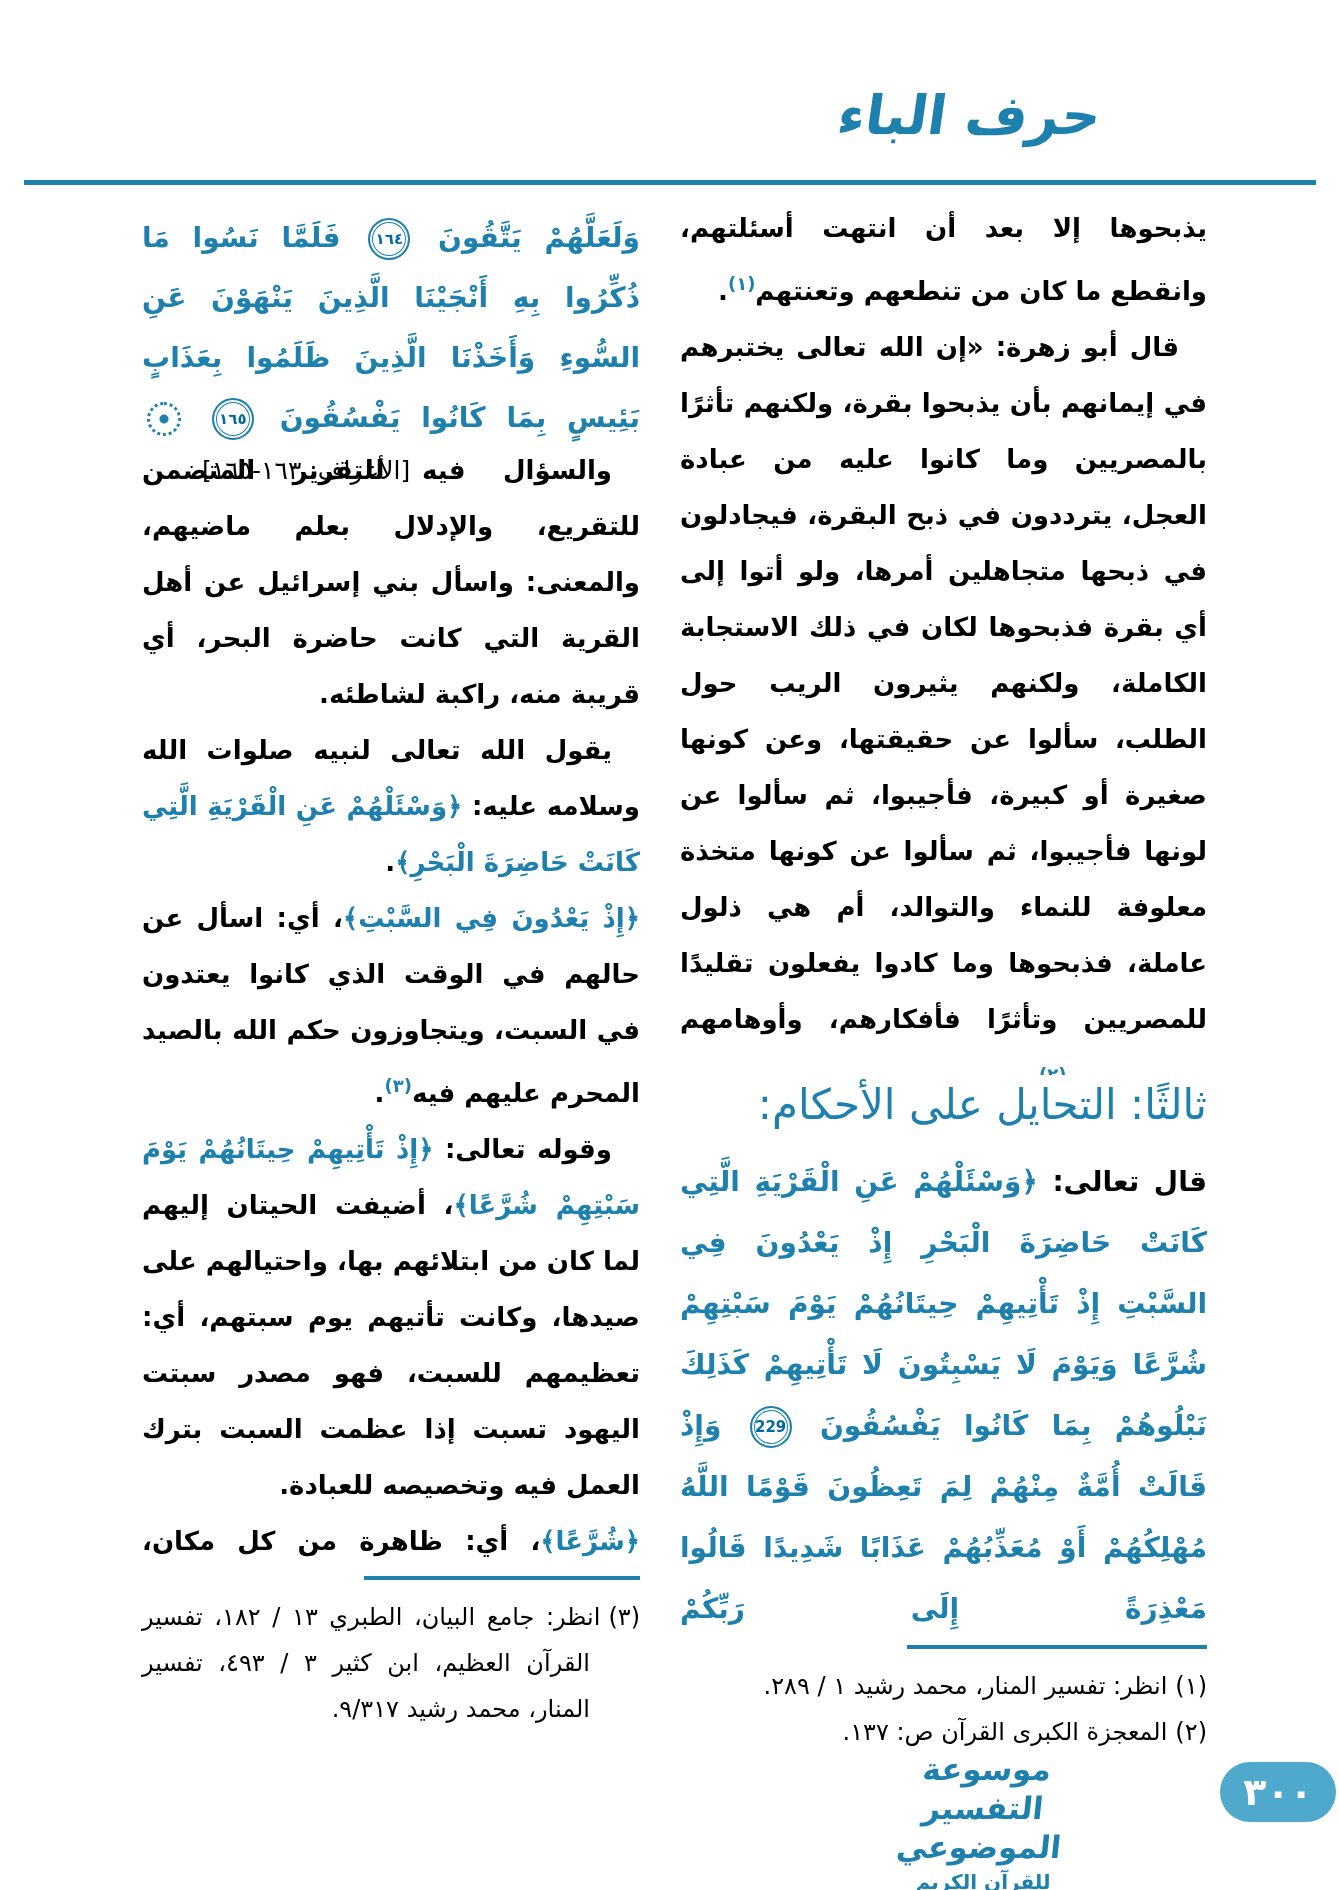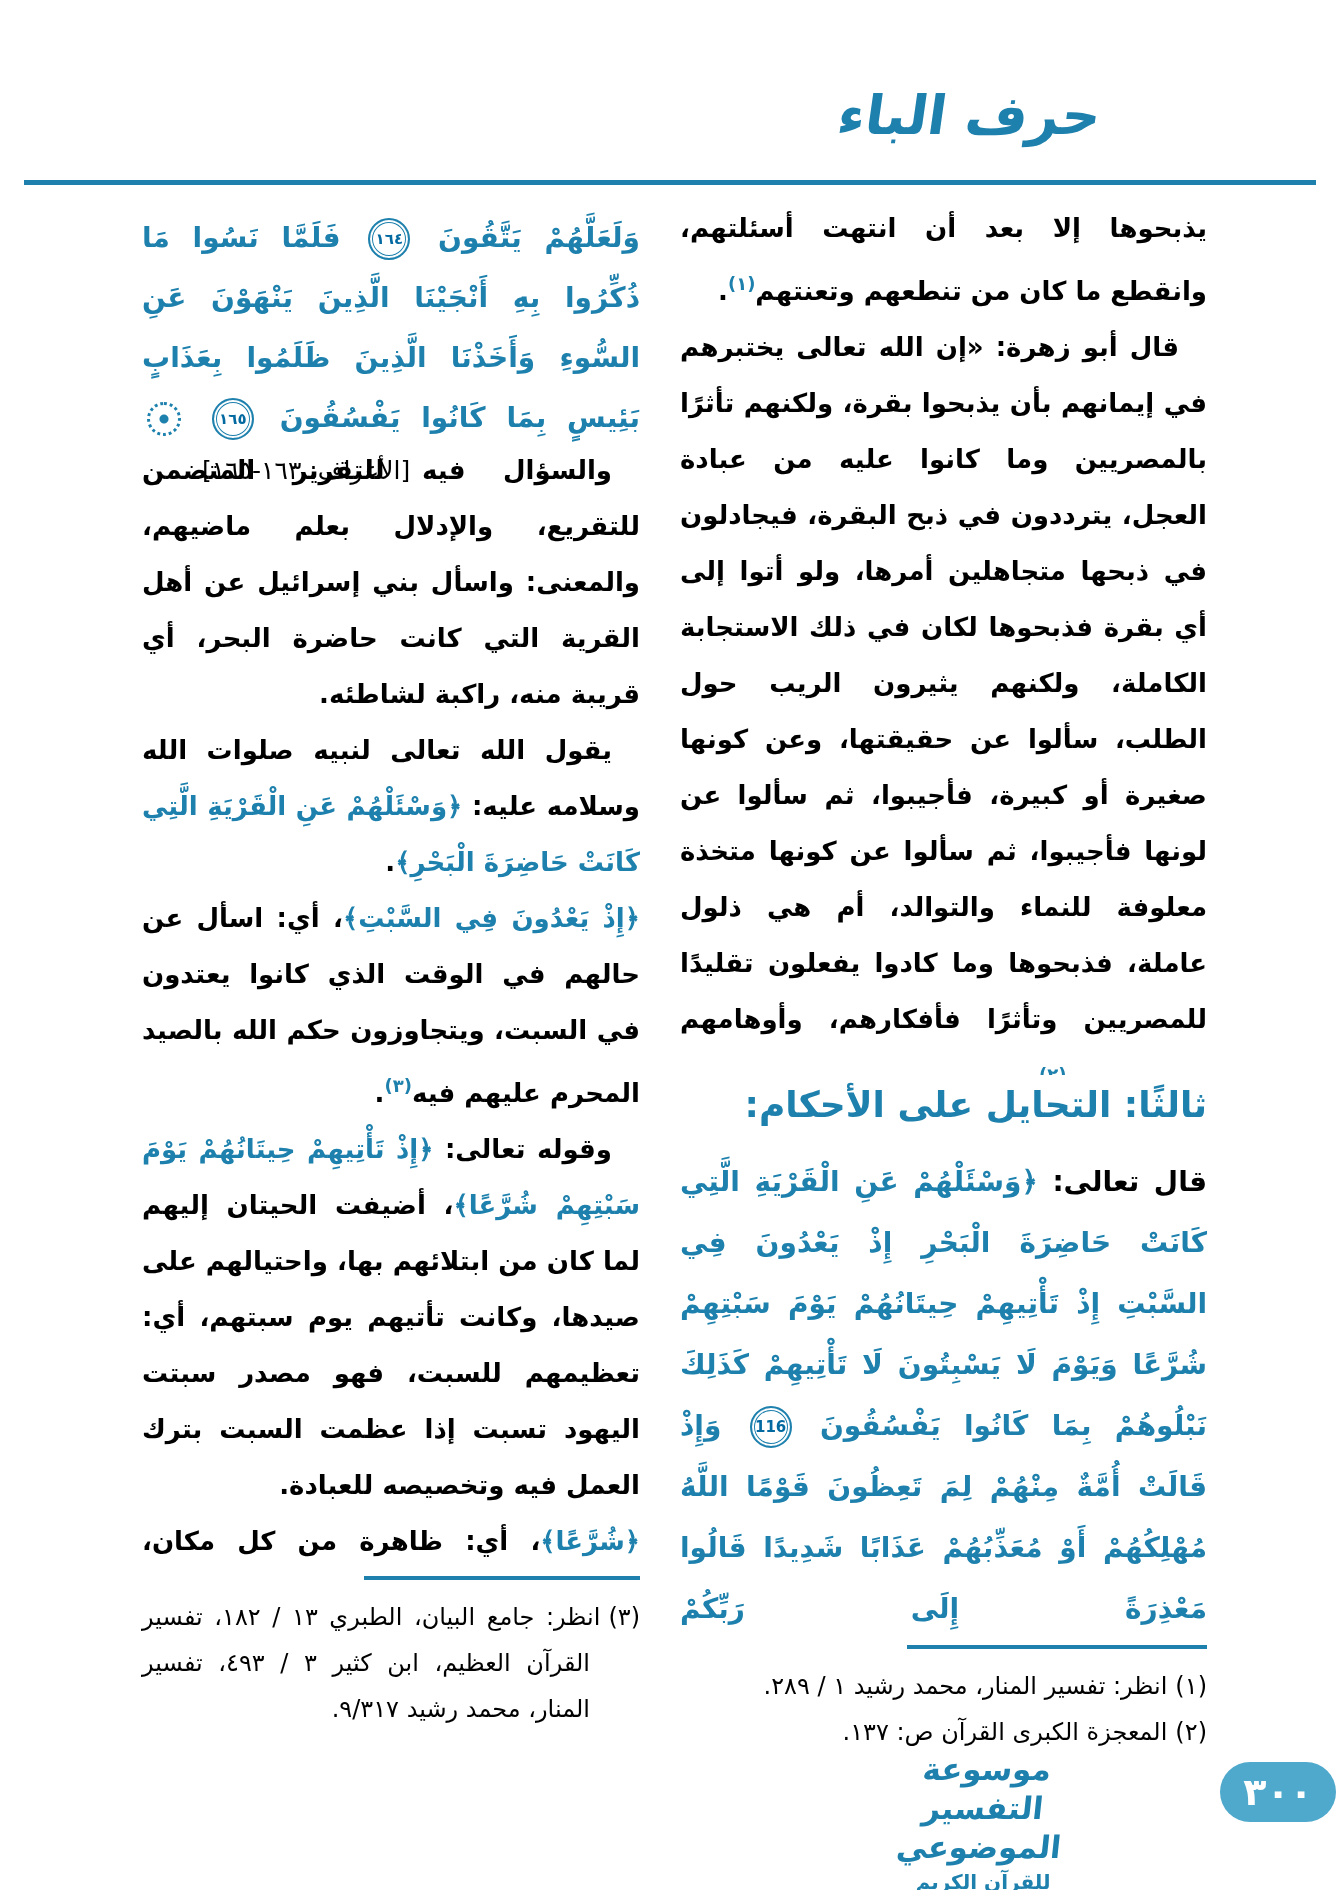--- a/index.html
+++ b/index.html
@@ -32,21 +32,21 @@
 
   .body-par {
     margin:0; font-size:26px; font-weight:bold; line-height:56px;
     text-align:justify;
   }
   .indent { text-indent:28px; }
   .q { color:#1d80ad; }
   .fnm { color:#1d80ad; font-size:18px; vertical-align:super; font-weight:bold; }
 
   .section-heading {
-    margin:0 0 16px 0; font-size:36px; font-weight:bold; color:#1d80ad;
+    margin:0 0 16px 0; font-size:42px; font-weight:normal; color:#1d80ad;
     line-height:60px; text-align:right;
   }
 
   .quran-block {
     font-size:28px; font-weight:bold; color:#1d80ad; line-height:61px;
     text-align:justify; text-align-last:justify; margin:0;
   }
   .quran-block .intro { color:#000; }
 
   .ayah-medallion {
@@ -103,21 +103,21 @@
   <div class="col col-right-top">
     <p class="body-par"><span>يذبحوها إلا بعد أن انتهت أسئلتهم، وانقطع ما كان من تنطعهم وتعنتهم</span><span class="fnm">(١)</span><span>.</span></p>
     <p class="body-par indent"><span>قال أبو زهرة: «إن الله تعالى يختبرهم في إيمانهم بأن يذبحوا بقرة، ولكنهم تأثرًا بالمصريين وما كانوا عليه من عبادة العجل، يترددون في ذبح البقرة، فيجادلون في ذبحها متجاهلين أمرها، ولو أتوا إلى أي بقرة فذبحوها لكان في ذلك الاستجابة الكاملة، ولكنهم يثيرون الريب حول الطلب، سألوا عن حقيقتها، وعن كونها صغيرة أو كبيرة، فأجيبوا، ثم سألوا عن لونها فأجيبوا، ثم سألوا عن كونها متخذة معلوفة للنماء والتوالد، أم هي ذلول عاملة، فذبحوها وما كادوا يفعلون تقليدًا للمصريين وتأثرًا فأفكارهم، وأوهامهم في دينهم»</span><span class="fnm">(٢)</span><span>.</span></p>
   </div>
 
   <div class="col col-right-bottom">
     <h3 class="section-heading">ثالثًا: التحايل على الأحكام:</h3>
     <div class="quran-block" style="margin-top:8px;">
       <span class="intro">قال تعالى: </span>
       <span>﴿وَسْئَلْهُمْ عَنِ الْقَرْيَةِ الَّتِي كَانَتْ حَاضِرَةَ الْبَحْرِ إِذْ يَعْدُونَ فِي السَّبْتِ إِذْ تَأْتِيهِمْ حِيتَانُهُمْ يَوْمَ سَبْتِهِمْ شُرَّعًا وَيَوْمَ لَا يَسْبِتُونَ لَا تَأْتِيهِمْ كَذَلِكَ نَبْلُوهُمْ بِمَا كَانُوا يَفْسُقُونَ</span>
-      <span class="ayah-medallion">116</span>
+      <span class="ayah-medallion">229</span>
       <span>وَإِذْ قَالَتْ أُمَّةٌ مِنْهُمْ لِمَ تَعِظُونَ قَوْمًا اللَّهُ مُهْلِكُهُمْ أَوْ مُعَذِّبُهُمْ عَذَابًا شَدِيدًا قَالُوا مَعْذِرَةً إِلَى رَبِّكُمْ</span>
     </div>
   </div>
 
   <div class="fn-right">
     <div class="footnote-separator"></div>
     <p class="footnote"><span class="marker">(١)</span><span>انظر: تفسير المنار، محمد رشيد ١ / ٢٨٩.</span></p>
     <p class="footnote"><span class="marker">(٢)</span><span>المعجزة الكبرى القرآن ص: ١٣٧.</span></p>
   </div>
 

